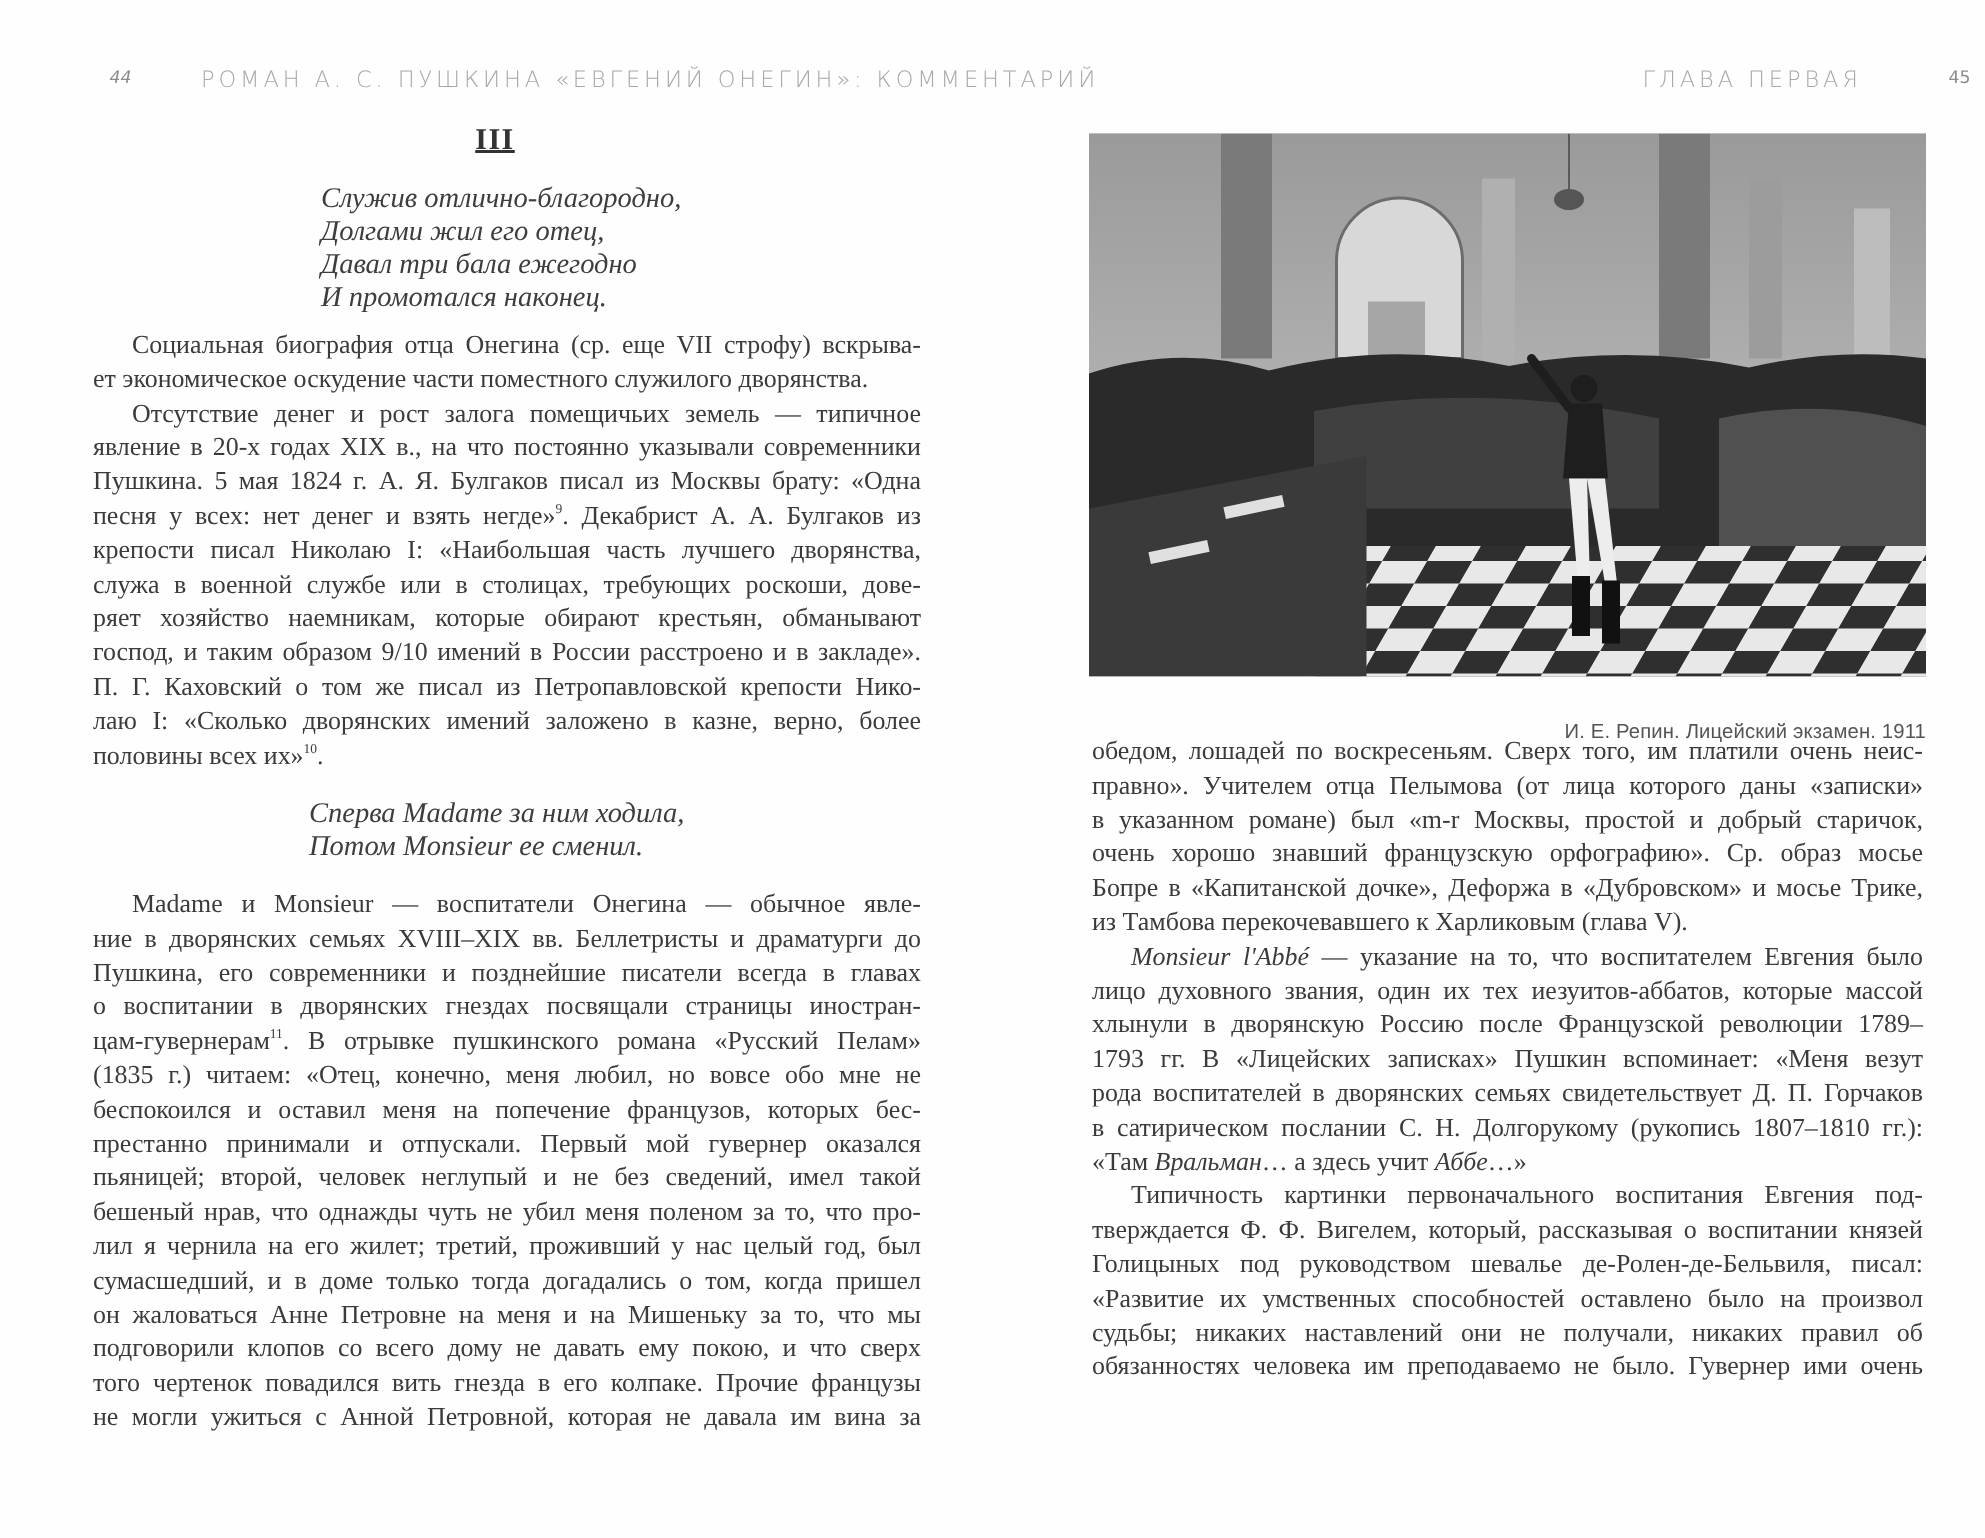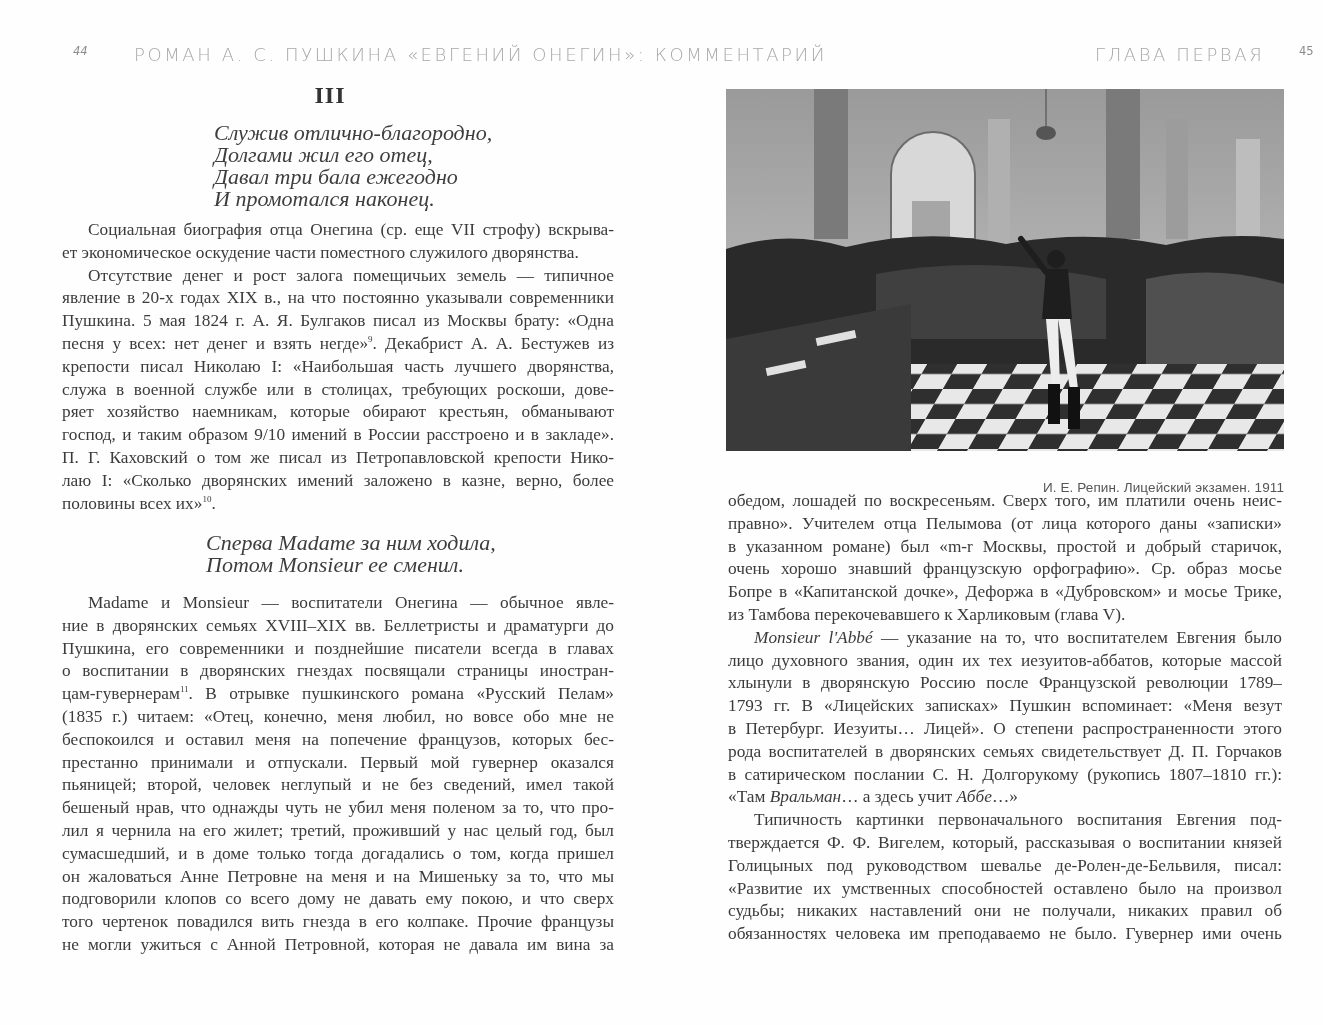--- a/index.html
+++ b/index.html
@@ -9,41 +9,41 @@
     font-family: "Liberation Serif", "DejaVu Serif", serif;
     color: #3a3a3a;
   }
   .page { position: absolute; top: 0; height: 1025px; }
   .page-left { left: 0; width: 660px; }
   .page-right { left: 660px; width: 663px; }
 
   .running-head {
     position: absolute; top: 44px;
     font-family: "DejaVu Sans", sans-serif;
-    font-size: 18px; letter-spacing: 2.6px; color: #a8a8a8;
+    font-size: 15px; letter-spacing: 2.6px; color: #a8a8a8;
     font-weight: 300; white-space: nowrap;
   }
   .folio {
     position: absolute; top: 44px;
     font-family: "DejaVu Sans", sans-serif;
     font-size: 11.5px; color: #8c8c8c; font-style: italic; margin-left: 28px;
   }
   .page-left .folio { left: 45px; }
   .page-left .running-head { left: 134px; }
   .page-right .running-head { left: 435px; }
   .page-right .folio { left: 611px; font-style: normal; text-align: center; }
 
   .stanza-number {
     position: absolute; left: 0; width: 660px; top: 82px;
-    text-align: center; font-size: 24px; font-weight: bold;
-    color: #333; letter-spacing: 1px;
+    text-align: center; font-size: 20px; font-weight: bold;
+    color: #333; letter-spacing: 1px; text-decoration: underline;
   }
 
   .verse {
-    position: absolute; font-style: italic; font-size: 22px;
+    position: absolute; font-style: italic; font-size: 19px;
     line-height: 22px; color: #3d3d3d;
   }
   .verse div { white-space: nowrap; }
   .verse-1 { left: 214px; top: 122px; }
   .verse-2 { left: 206px; top: 532px; }
 
   .text-block { position: absolute; font-size: 17.3px; line-height: 22.8px; color: #3b3b3b; }
   .text-block .ln { white-space: nowrap; display: block; text-align: justify; text-align-last: justify; height: 22.8px; }
   .text-block .ln.last { text-align-last: left; }
   .text-block .ln.indent { padding-left: 26px; }
@@ -83,21 +83,21 @@
     <div>Давал три бала ежегодно</div>
     <div>И промотался наконец.</div>
   </div>
 
   <div class="text-block left-text block-a">
     <span class="ln indent">Социальная биография отца Онегина (ср. еще VII строфу) вскрыва-</span>
     <span class="ln last">ет экономическое оскудение части поместного служилого дворянства.</span>
     <span class="ln indent">Отсутствие денег и рост залога помещичьих земель — типичное</span>
     <span class="ln">явление в 20-х годах XIX в., на что постоянно указывали современники</span>
     <span class="ln">Пушкина. 5 мая 1824 г. А. Я. Булгаков писал из Москвы брату: «Одна</span>
-    <span class="ln"><span>песня у всех: нет денег и взять негде»</span><sup>9</sup><span>. Декабрист А. А. Бестужев из</span></span>
+    <span class="ln"><span>песня у всех: нет денег и взять негде»</span><sup>9</sup><span>. Декабрист А. А. Булгаков из</span></span>
     <span class="ln">крепости писал Николаю I: «Наибольшая часть лучшего дворянства,</span>
     <span class="ln">служа в военной службе или в столицах, требующих роскоши, дове-</span>
     <span class="ln">ряет хозяйство наемникам, которые обирают крестьян, обманывают</span>
     <span class="ln">господ, и таким образом 9/10 имений в России расстроено и в закладе».</span>
     <span class="ln">П. Г. Каховский о том же писал из Петропавловской крепости Нико-</span>
     <span class="ln">лаю I: «Сколько дворянских имений заложено в казне, верно, более</span>
     <span class="ln last"><span>половины всех их»</span><sup>10</sup>.</span>
   </div>
 
   <div class="verse verse-2">
@@ -183,21 +183,20 @@
     <span class="ln">обедом, лошадей по воскресеньям. Сверх того, им платили очень неис-</span>
     <span class="ln">правно». Учителем отца Пелымова (от лица которого даны «записки»</span>
     <span class="ln">в указанном романе) был «m-r Москвы, простой и добрый старичок,</span>
     <span class="ln">очень хорошо знавший французскую орфографию». Ср. образ мосье</span>
     <span class="ln">Бопре в «Капитанской дочке», Дефоржа в «Дубровском» и мосье Трике,</span>
     <span class="ln last">из Тамбова перекочевавшего к Харликовым (глава V).</span>
     <span class="ln indent"><span class="it">Monsieur l'Abbé</span><span> — указание на то, что воспитателем Евгения было</span></span>
     <span class="ln">лицо духовного звания, один их тех иезуитов-аббатов, которые массой</span>
     <span class="ln">хлынули в дворянскую Россию после Французской революции 1789–</span>
     <span class="ln">1793 гг. В «Лицейских записках» Пушкин вспоминает: «Меня везут</span>
-    <span class="ln">в Петербург. Иезуиты… Лицей». О степени распространенности этого</span>
     <span class="ln">рода воспитателей в дворянских семьях свидетельствует Д. П. Горчаков</span>
     <span class="ln">в сатирическом послании С. Н. Долгорукому (рукопись 1807–1810 гг.):</span>
     <span class="ln last"><span>«Там </span><span class="it">Вральман</span><span>… а здесь учит </span><span class="it">Аббе</span><span>…»</span></span>
     <span class="ln indent">Типичность картинки первоначального воспитания Евгения под-</span>
     <span class="ln">тверждается Ф. Ф. Вигелем, который, рассказывая о воспитании князей</span>
     <span class="ln">Голицыных под руководством шевалье де-Ролен-де-Бельвиля, писал:</span>
     <span class="ln">«Развитие их умственных способностей оставлено было на произвол</span>
     <span class="ln">судьбы; никаких наставлений они не получали, никаких правил об</span>
     <span class="ln">обязанностях человека им преподаваемо не было. Гувернер ими очень</span>
   </div>

